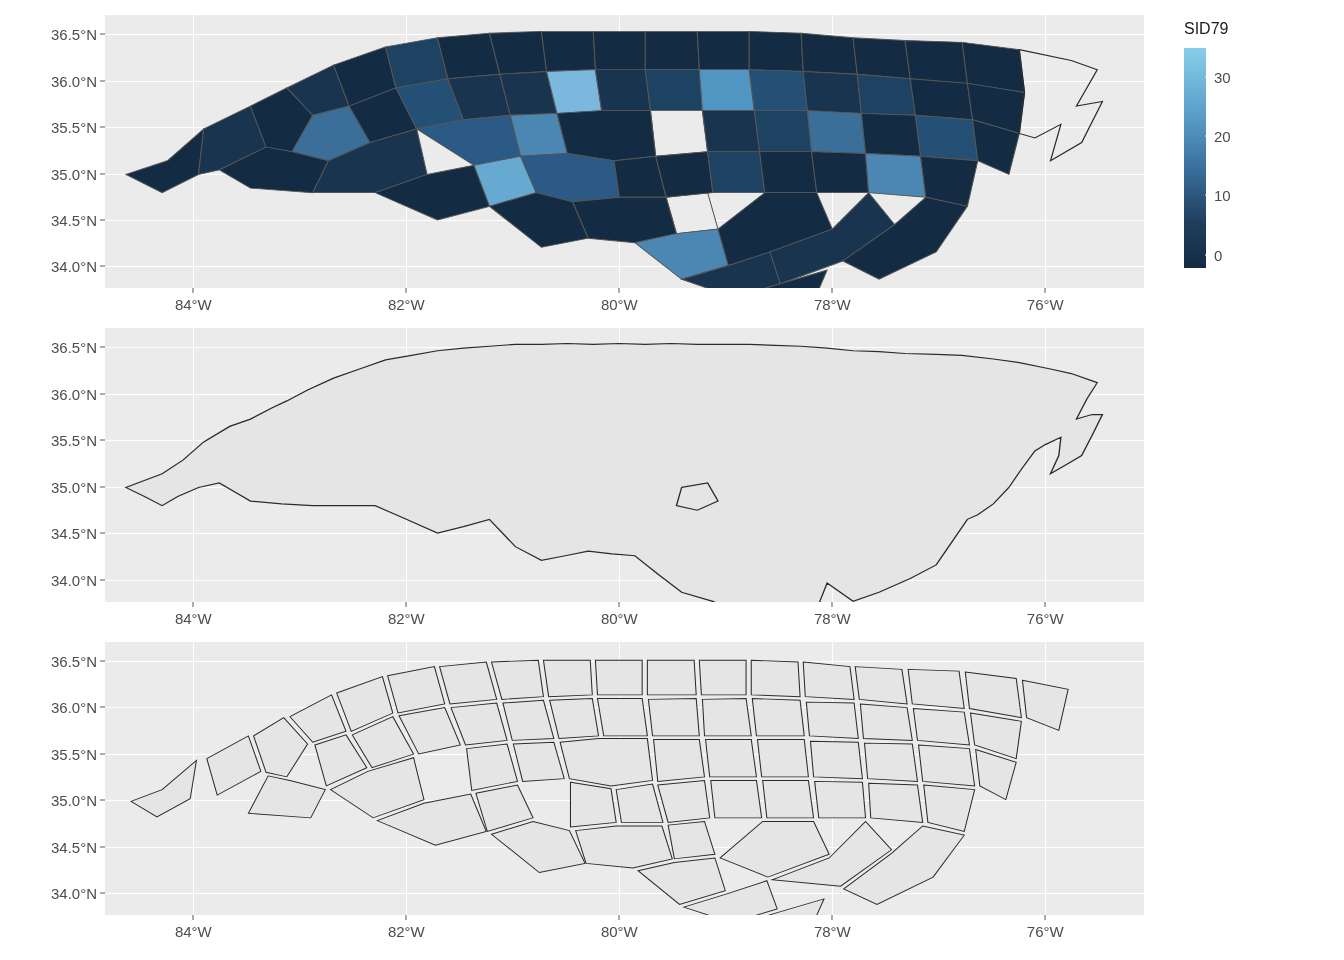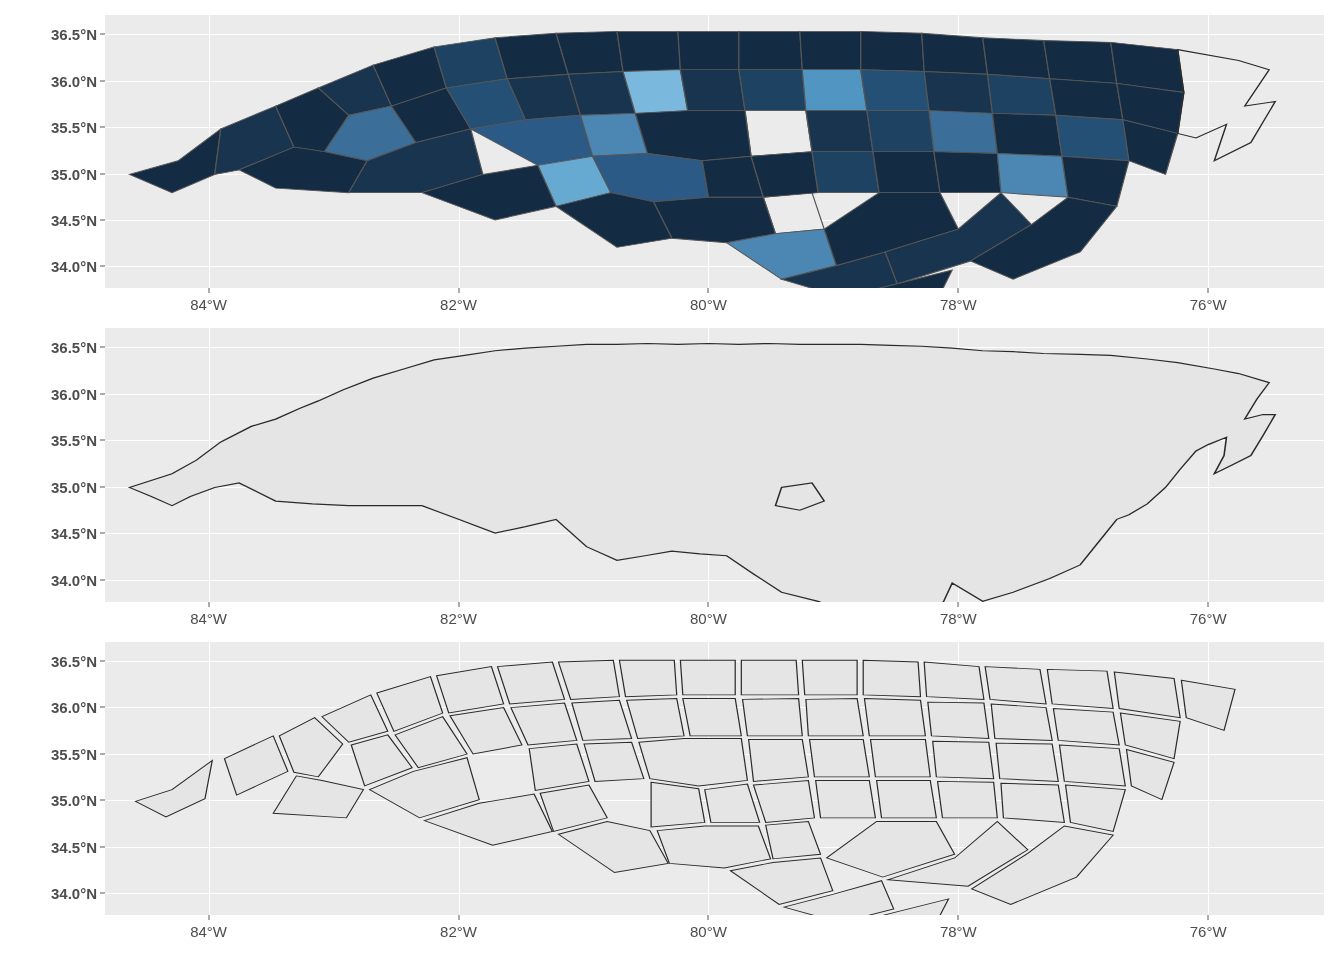--- a/index.html
+++ b/index.html
@@ -31,21 +31,20 @@
     display: flex;
     flex-direction: column;
   }
   .plot-row {
     display: flex;
     flex: 1;
   }
   .y-axis {
     width: 85px;
     position: relative;
-    font-weight: bold;
   }
   .y-tick {
     position: absolute;
     right: 8px;
     font-size: 15px;
     color: #4D4D4D;
     transform: translateY(-50%);
     white-space: nowrap;
   }
   .y-tick-mark {
@@ -421,13 +420,29 @@
           <span class="x-tick-mark" style="left:70%"></span>
             <span class="x-tick" style="left:70%">78°W</span>
           <span class="x-tick-mark" style="left:90.5%"></span>
             <span class="x-tick" style="left:90.5%">76°W</span>
         </div>
       </div>
     </div>
 
   </div>
 
+  <div class="legend-area">
+    <div class="legend-title">SID79</div>
+    <div class="legend-bar-wrap">
+      <div class="legend-bar"></div>
+      <div class="legend-ticks">
+        <span class="legend-tick-mark" style="top:13%"></span>
+          <span class="legend-tick" style="top:13%">30</span>
+        <span class="legend-tick-mark" style="top:40%"></span>
+          <span class="legend-tick" style="top:40%">20</span>
+        <span class="legend-tick-mark" style="top:67%"></span>
+          <span class="legend-tick" style="top:67%">10</span>
+        <span class="legend-tick-mark" style="top:94%"></span>
+          <span class="legend-tick" style="top:94%">0</span>
+      </div>
+    </div>
+  </div>
 </div>
 
 </body></html>

